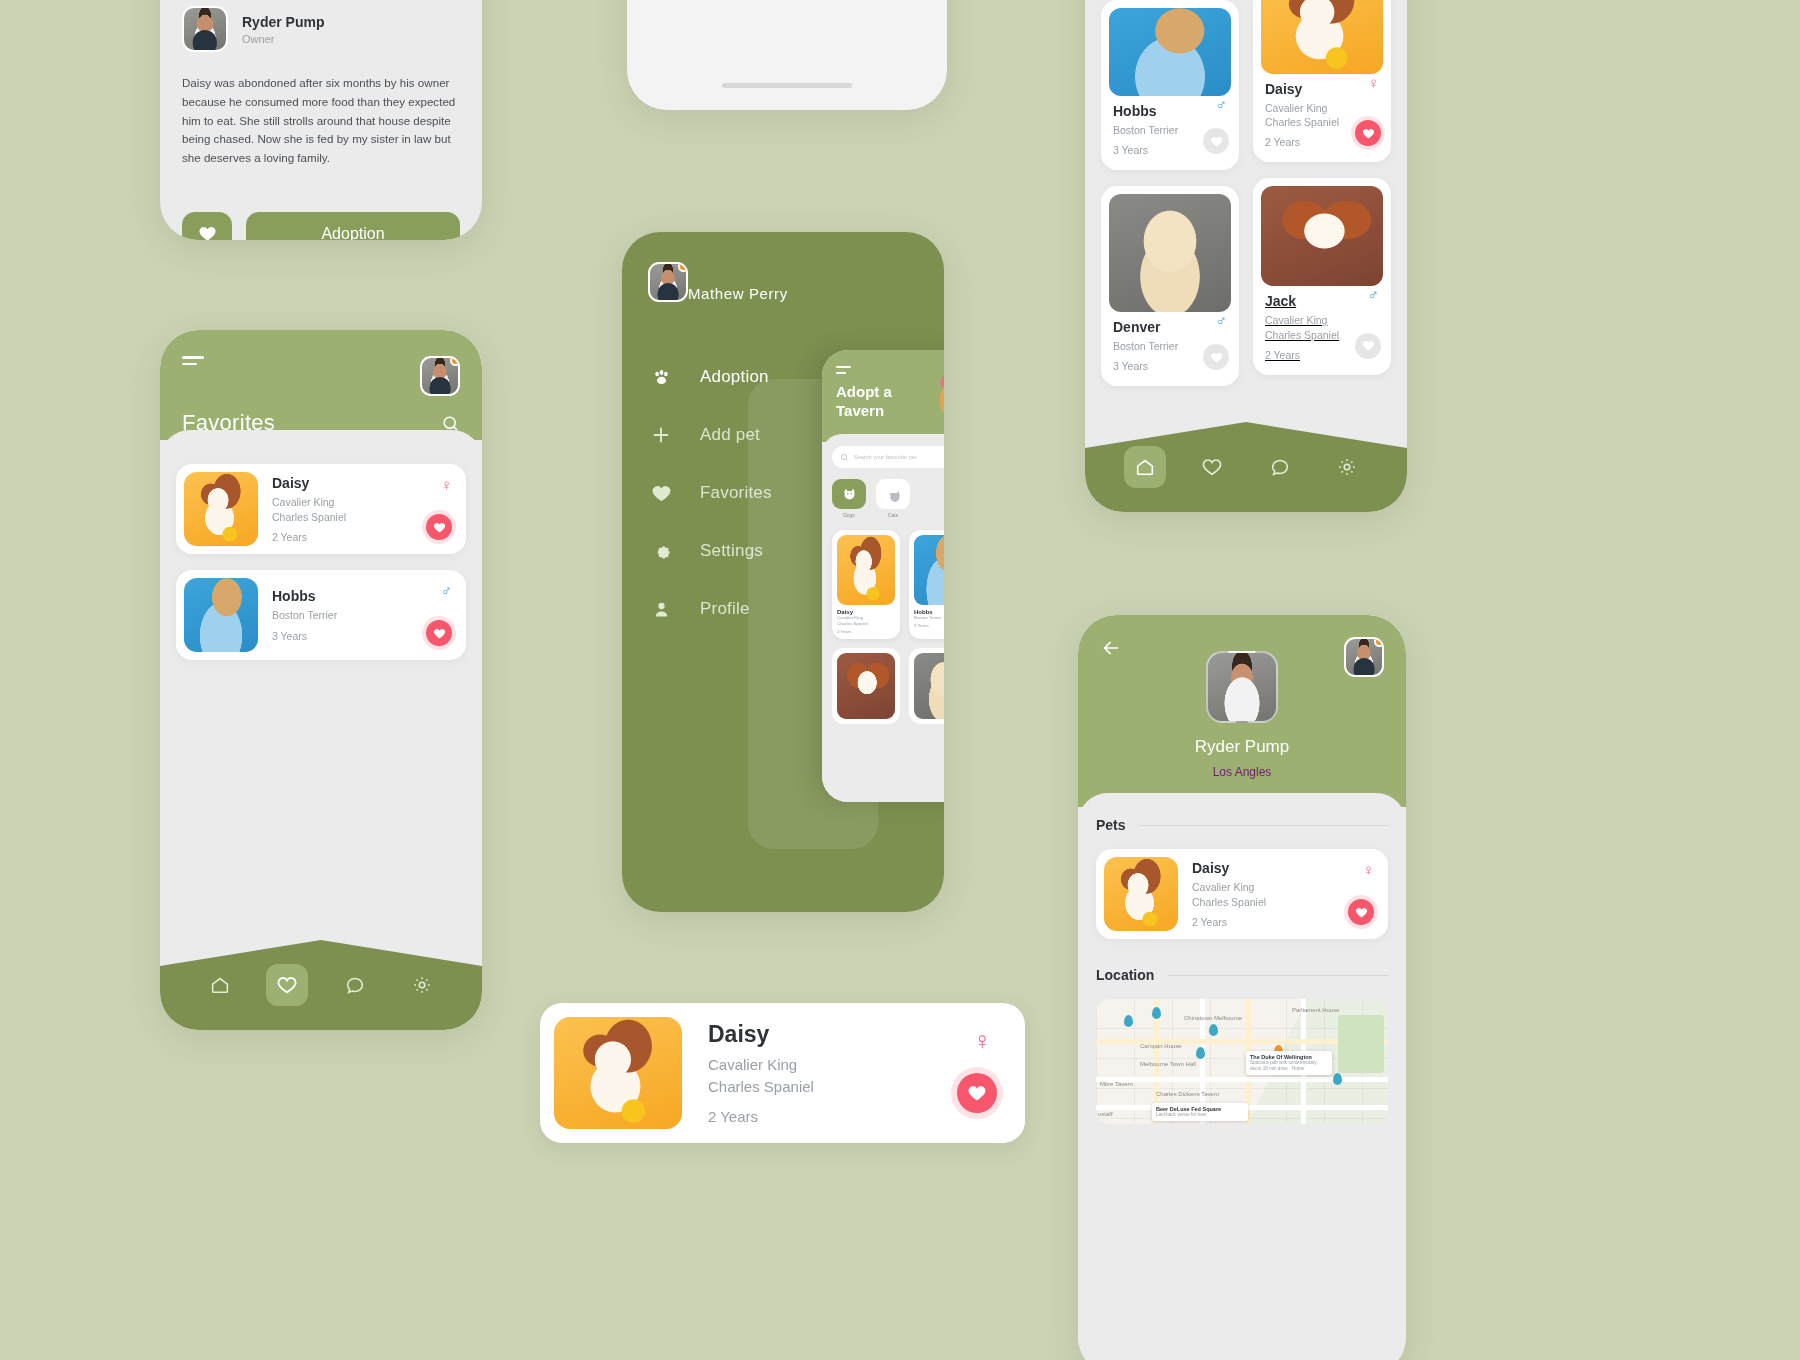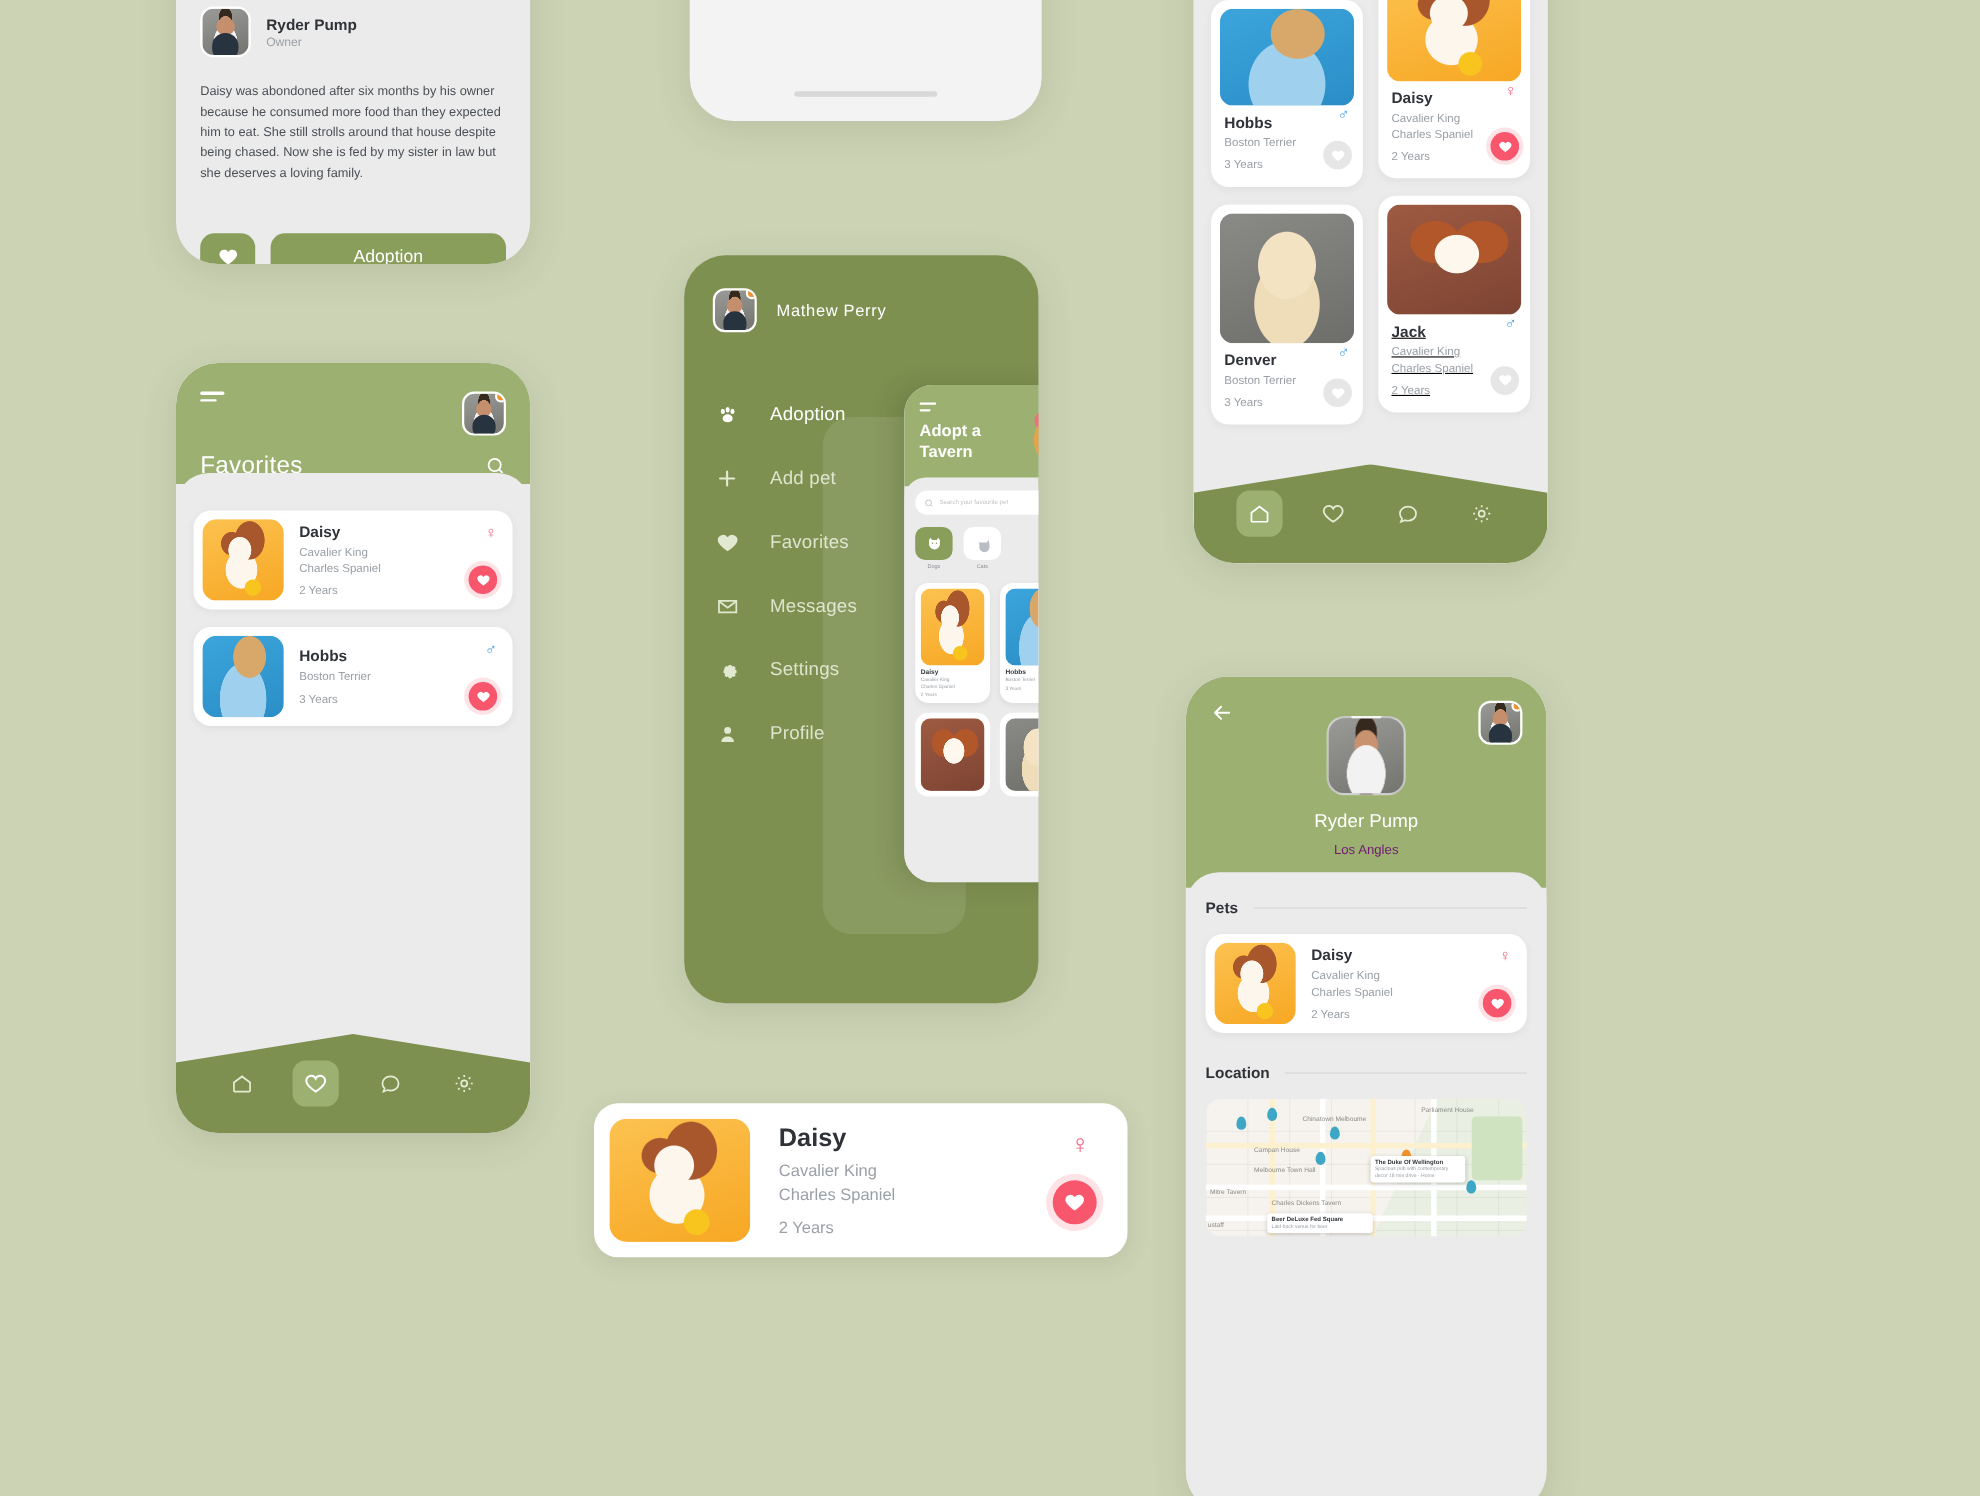--- a/index.html
+++ b/index.html
@@ -273,21 +273,21 @@
               <circle cx="12" cy="12" r="3"></circle>
               <path d="M12 3.5v2M12 18.5v2M3.5 12h2M18.5 12h2M6 6l1.4 1.4M16.6 16.6L18 18M18 6l-1.4 1.4M7.4 16.6L6 18"></path>
             </svg>
         </div>
       </div>
     </div>
   </div>
 
   <div class="phone" style="left:622px; top:232px; width:322px; height:680px; background:#7d9050;">
     <div style="padding:30px 26px 0 26px;">
-      <div style="display:flex;align-items:center;gap:18px;">
+      <div style="display:flex;align-items:flex-end;">
         <div class="avatar-sq img-person">
           <span class="badge-dot"></span>
         </div>
         <div style="font-size:15px;color:#fff;letter-spacing:.6px;">Mathew Perry</div>
       </div>
 
       <div style="margin-top:46px;">
         <div class="drawer-item active">
           <span class="di-ic">
             <svg viewBox="0 0 24 24" width="21" height="21" fill="currentColor">
@@ -311,29 +311,20 @@
           <span class="di-ic">
             <svg viewBox="0 0 24 24" width="21" height="21" fill="currentColor">
                 <path d="M12 20.6s-8-5.2-9.7-9.3A5.5 5.5 0 0 1 12 6.2a5.5 5.5 0 0 1 9.7 5.1C20 15.4 12 20.6 12 20.6z"></path>
               </svg>
           </span>
           <span class="di-label">Favorites</span>
         </div>
         <div class="drawer-item">
           <span class="di-ic">
             <svg viewBox="0 0 24 24" width="21" height="21" fill="currentColor">
-                <path d="M3 6h18v12H3z" fill="none" stroke="currentColor" stroke-width="1.8"></path>
-                <path d="M3.4 6.6 12 13l8.6-6.4" fill="none" stroke="currentColor" stroke-width="1.8"></path>
-              </svg>
-          </span>
-          <span class="di-label">Messages</span>
-        </div>
-        <div class="drawer-item">
-          <span class="di-ic">
-            <svg viewBox="0 0 24 24" width="21" height="21" fill="currentColor">
                 <path d="M12 8.2a3.8 3.8 0 1 0 0 7.6 3.8 3.8 0 0 0 0-7.6zm9.3 3.8-1.6-1 .5-1.8-1.7-1.7-1.8.5-1-1.6h-2.4l-1 1.6-1.8-.5-1.7 1.7.5 1.8-1.6 1v2.4l1.6 1-.5 1.8 1.7 1.7 1.8-.5 1 1.6h2.4l1-1.6 1.8.5 1.7-1.7-.5-1.8 1.6-1z"></path>
               </svg>
           </span>
           <span class="di-label">Settings</span>
         </div>
         <div class="drawer-item">
           <span class="di-ic">
             <svg viewBox="0 0 24 24" width="21" height="21" fill="currentColor">
                 <circle cx="12" cy="8" r="3.6"></circle>
                 <path d="M5.5 20c0-3.6 2.9-5.6 6.5-5.6s6.5 2 6.5 5.6z"></path>

